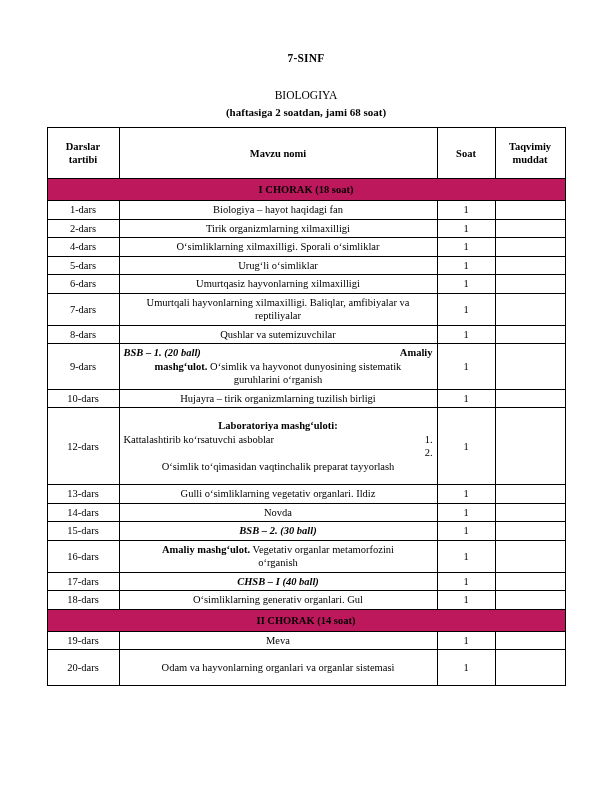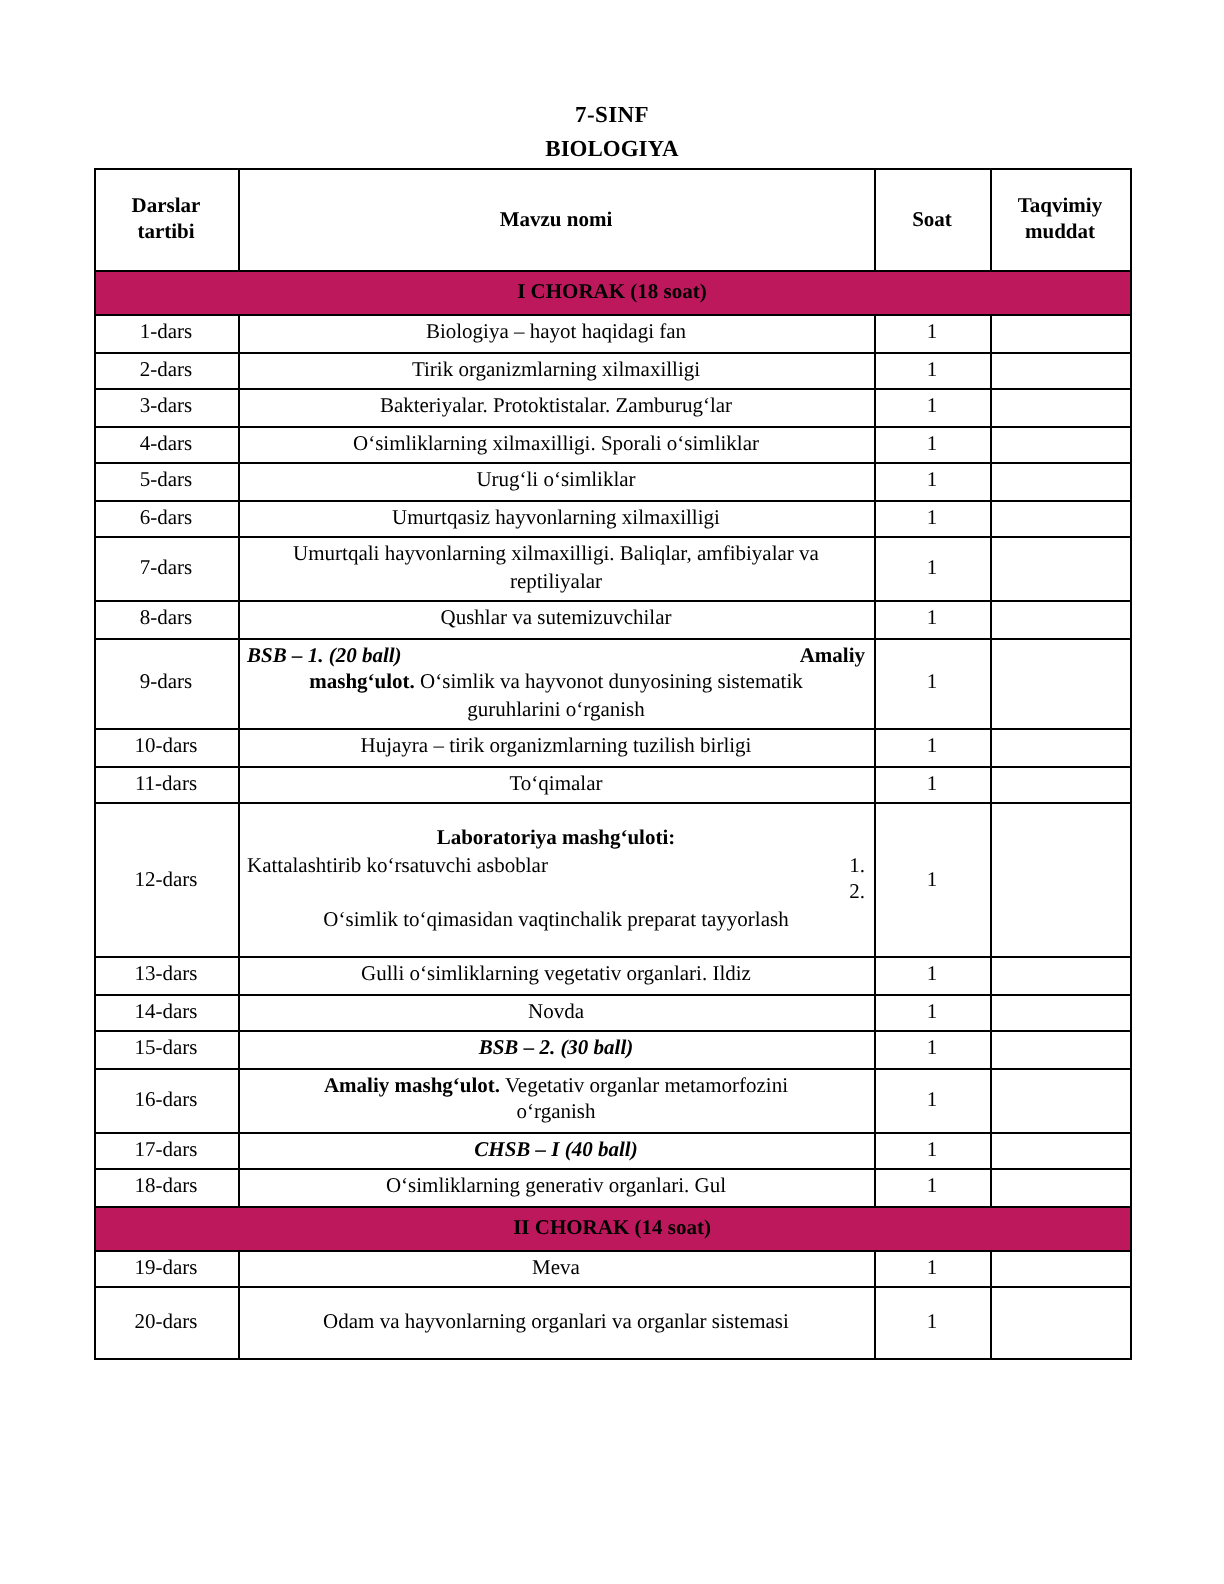--- a/index.html
+++ b/index.html
@@ -22,23 +22,24 @@
   }
   .doc-title {
     text-align: center;
     font-weight: bold;
     font-size: 11.5px;
     line-height: 17px;
     letter-spacing: 0.2px;
   }
   .doc-subtitle {
     text-align: center;
-    font-weight: bold;
+    font-weight: normal;
     font-size: 11.5px;
     line-height: 17px;
+    margin-top: 20px;
   }
   .doc-note {
     text-align: center;
     font-weight: bold;
     font-size: 11px;
     line-height: 17px;
     margin-bottom: 6px;
   }
   table.sched {
     border-collapse: collapse;
@@ -98,20 +99,21 @@
   }
   .spacer-gap { display:block; height: 9px; }
 </style>
 </head>
 <body>
 
 <div class="page">
 
   <div class="doc-title">7-SINF</div>
   <div class="doc-subtitle">BIOLOGIYA</div>
+  <div class="doc-note">(haftasiga 2 soatdan,  jami 68 soat)</div>
 
   <table class="sched">
     <colgroup>
       <col class="c-order">
       <col class="c-topic">
       <col class="c-hours">
       <col class="c-date">
     </colgroup>
     <thead>
       <tr>
@@ -132,26 +134,20 @@
         <td class="hours">1</td>
         <td class="date"></td>
       </tr>
       <tr>
         <td class="order">2-dars</td>
         <td class="topic">Tirik organizmlarning xilmaxilligi</td>
         <td class="hours">1</td>
         <td class="date"></td>
       </tr>
       <tr>
-        <td class="order">3-dars</td>
-        <td class="topic">Bakteriyalar. Protoktistalar. Zamburug‘lar</td>
-        <td class="hours">1</td>
-        <td class="date"></td>
-      </tr>
-      <tr>
         <td class="order">4-dars</td>
         <td class="topic">O‘simliklarning xilmaxilligi. Sporali o‘simliklar</td>
         <td class="hours">1</td>
         <td class="date"></td>
       </tr>
       <tr>
         <td class="order">5-dars</td>
         <td class="topic">Urug‘li o‘simliklar</td>
         <td class="hours">1</td>
         <td class="date"></td>
@@ -187,26 +183,20 @@
           </span>
           <span class="lab-line">guruhlarini o‘rganish</span>
         </td>
         <td class="hours">1</td>
         <td class="date"></td>
       </tr>
 
       <tr>
         <td class="order">10-dars</td>
         <td class="topic">Hujayra – tirik organizmlarning tuzilish birligi</td>
-        <td class="hours">1</td>
-        <td class="date"></td>
-      </tr>
-      <tr>
-        <td class="order">11-dars</td>
-        <td class="topic">To‘qimalar</td>
         <td class="hours">1</td>
         <td class="date"></td>
       </tr>
 
       <tr>
         <td class="order">12-dars</td>
         <td class="topic">
           <span class="spacer-gap"></span>
           <span class="lab-line b">Laboratoriya mashg‘uloti:</span>
           <span class="lab-row">

